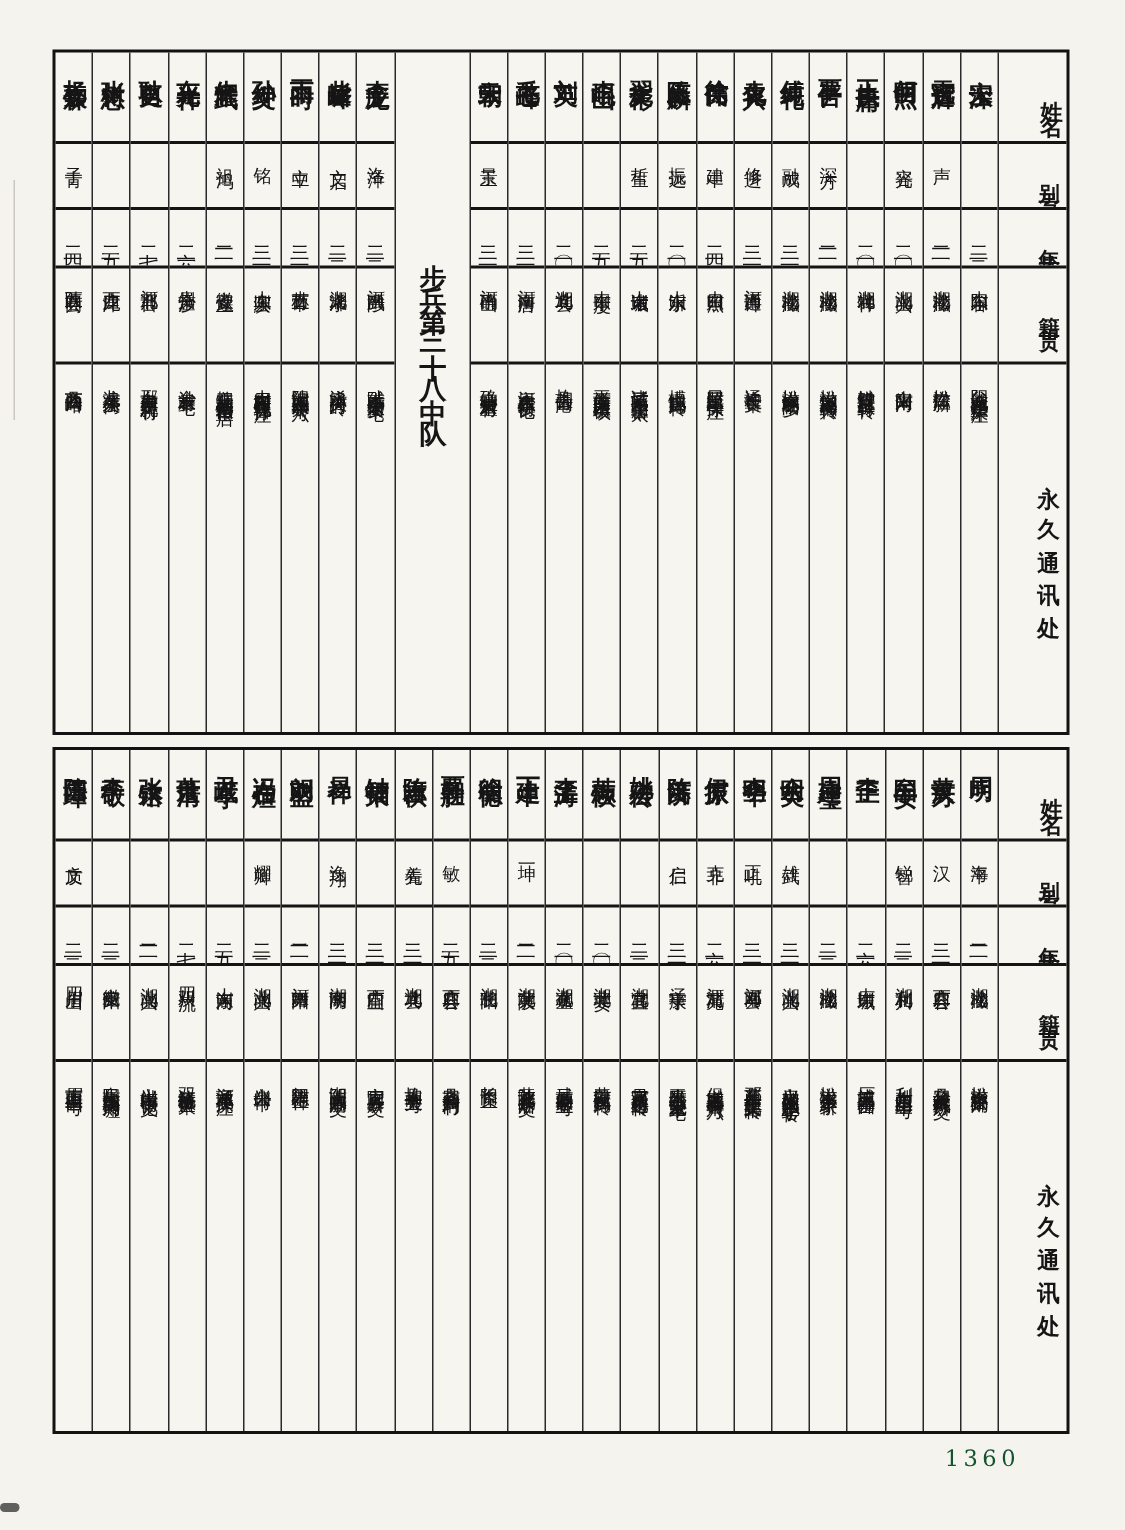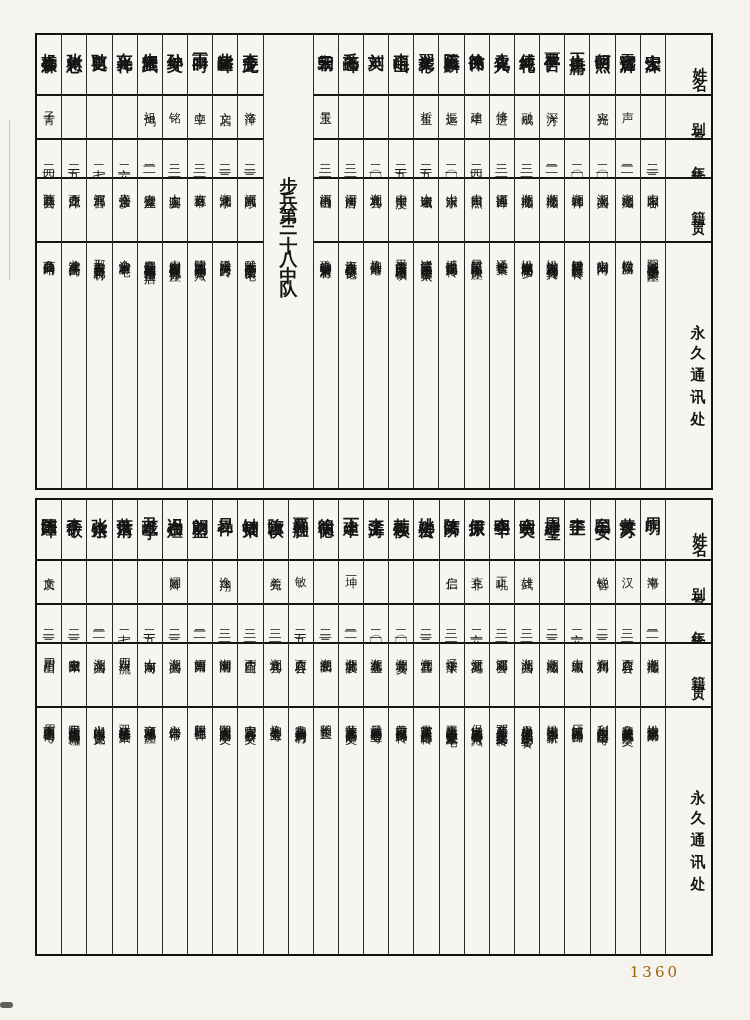--- a/index.html
+++ b/index.html
@@ -43,21 +43,21 @@
   .header-col .c-age{font-size:14px;letter-spacing:4px;}
   .header-col .c-origin{font-size:14px;letter-spacing:10px;}
   .header-col .c-address{font-size:15px;letter-spacing:22px;}
   .label-text{
     writing-mode:vertical-rl;text-orientation:upright;line-height:1;
     font-size:18px;font-weight:700;letter-spacing:15px;
     padding:126px 15px 0 0;box-sizing:border-box;width:100%;
   }
   .page-num{
     position:absolute;top:963px;right:70px;
-    font-size:15px;letter-spacing:3px;color:#a16207;
+    font-size:15px;letter-spacing:3px;color:#14532d;
     font-family:"DejaVu Serif","Liberation Serif",serif;
   }
   .scan-mark{
     position:absolute;left:0;top:1002px;width:13px;height:6px;
     background:#2f2f2f;border-radius:3px;opacity:.75;
   }
   .edge-line{
     position:absolute;left:9px;top:120px;width:1px;height:160px;
     background:#c9c7c0;
   }

